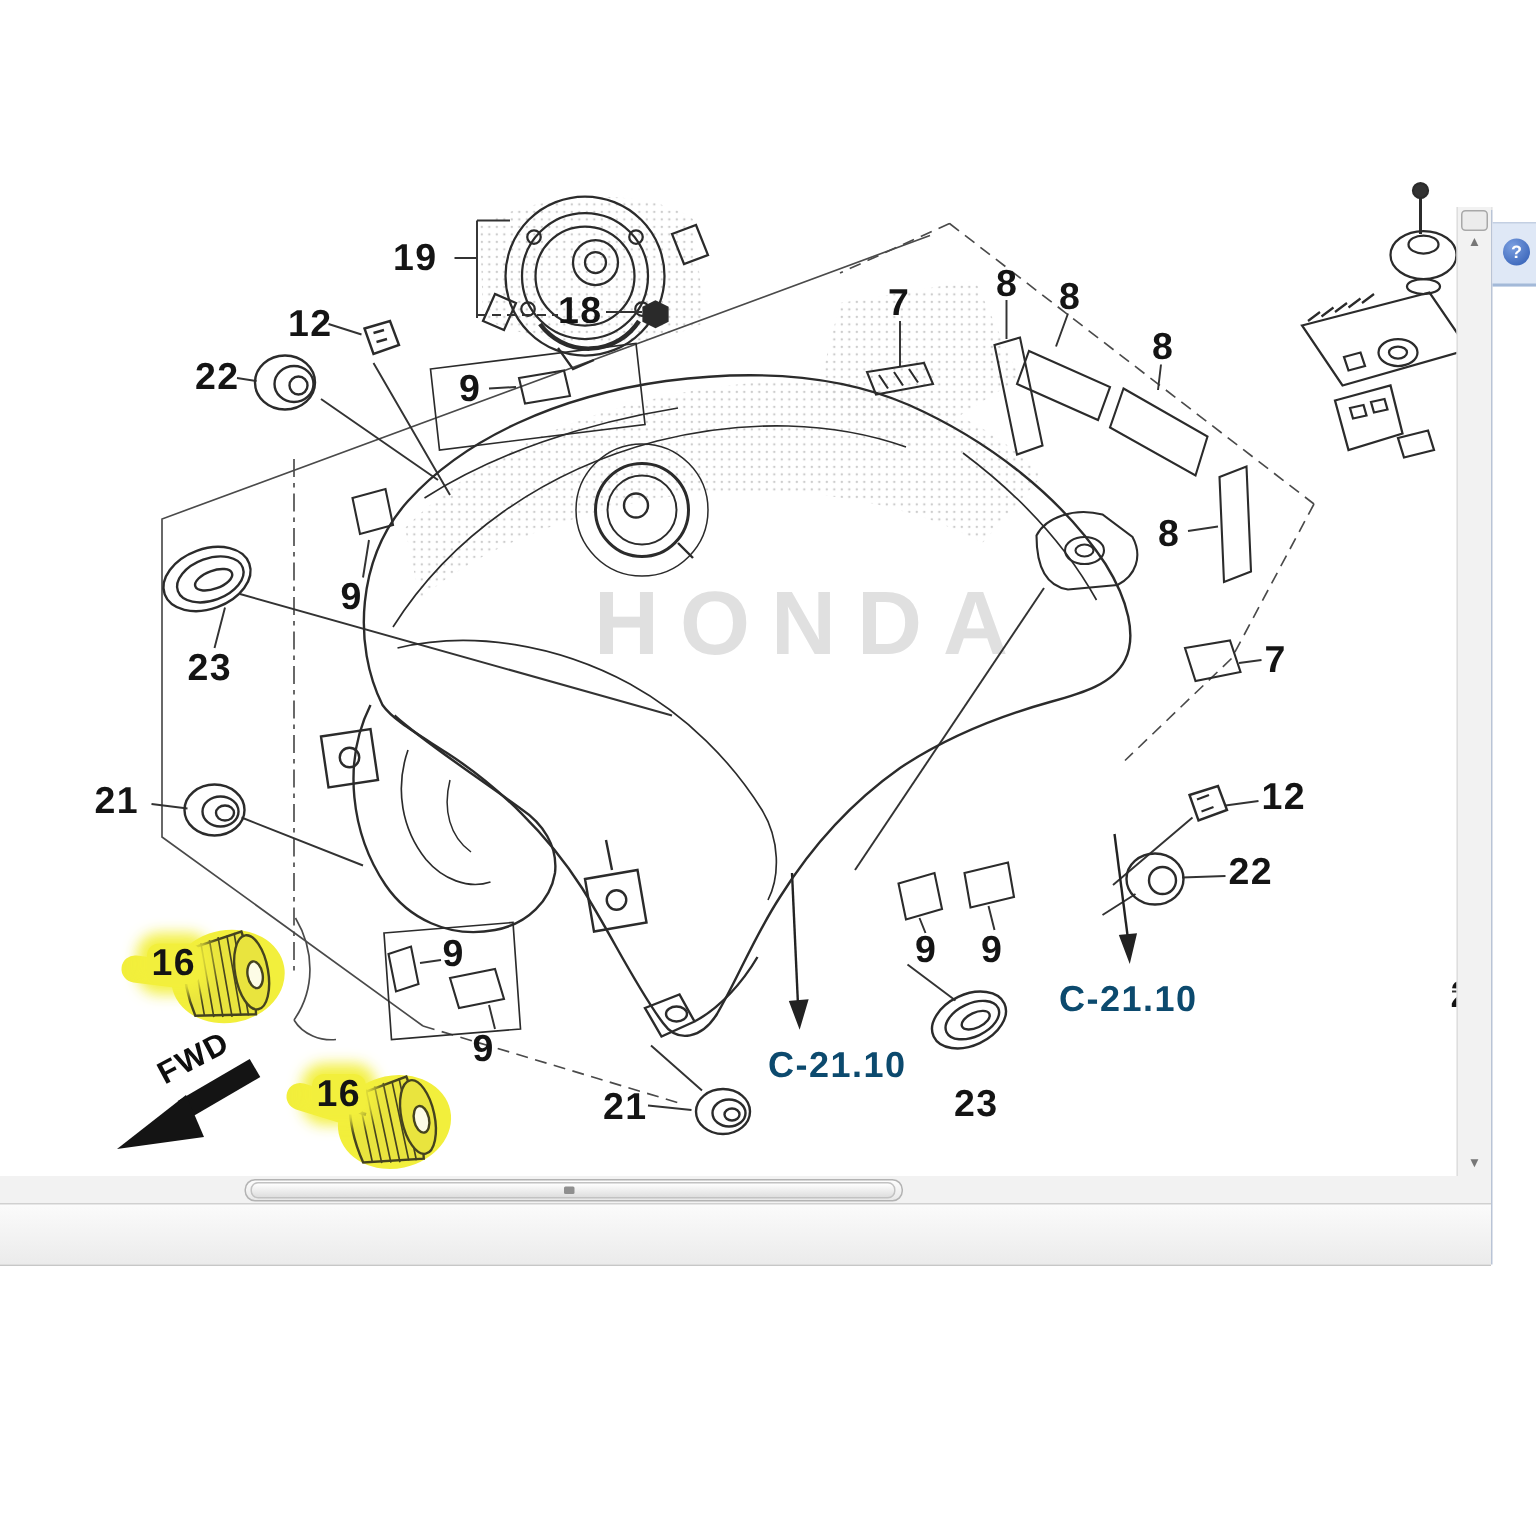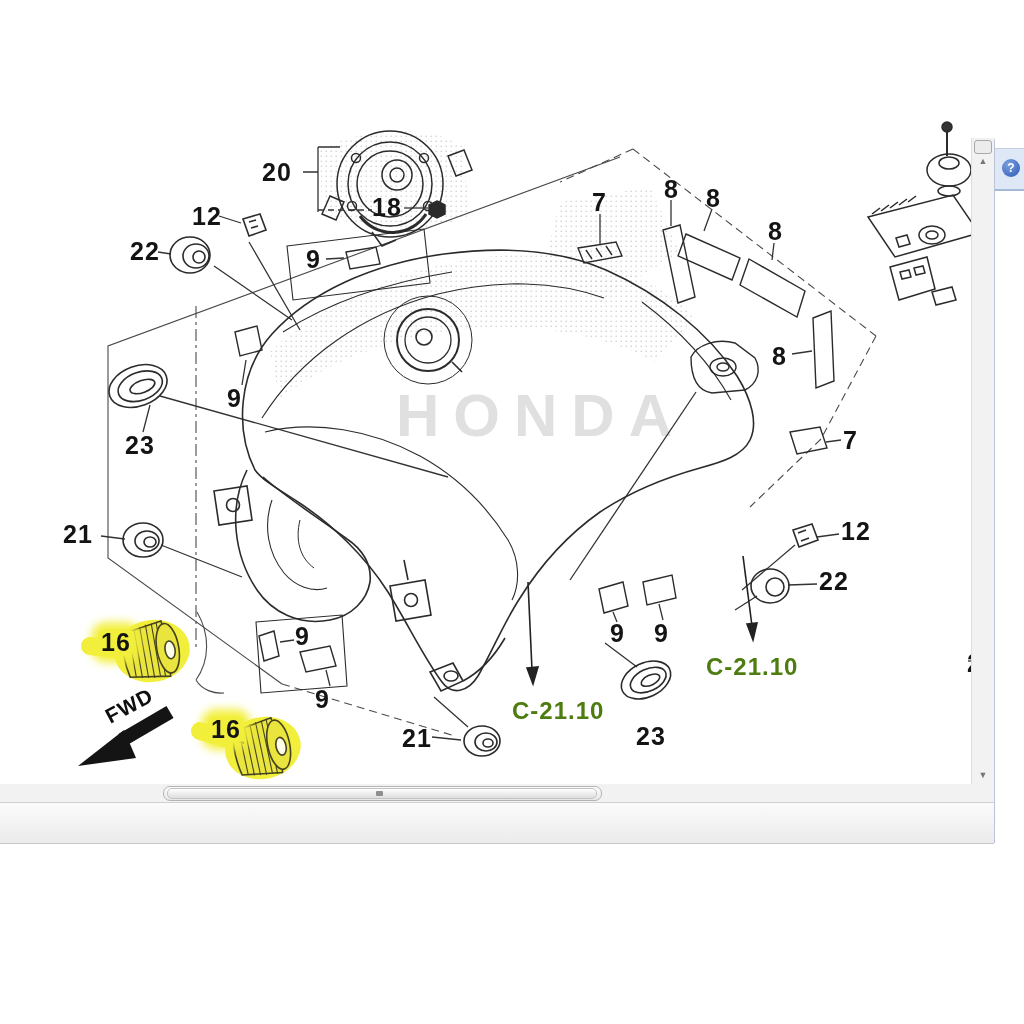--- a/index.html
+++ b/index.html
@@ -3,21 +3,21 @@
 <meta charset="utf-8">
 <style>
   html,body{margin:0;padding:0;background:#fff;}
   #screen{position:relative;width:1024px;height:1024px;background:#fff;overflow:hidden;
           font-family:"Liberation Sans",sans-serif;color:#222;}
   
   #diagram-svg{position:absolute;left:0;top:0;}
   #callout-layer{position:absolute;left:0;top:0;width:1024px;height:1024px;pointer-events:none;}
   .callout{position:absolute;font-weight:bold;font-size:25px;line-height:1;color:#141414;letter-spacing:1px;}
   .callout.hl{background:#f2ef3c;box-shadow:0 0 9px 7px rgba(242,239,60,.95);border-radius:8px;padding:1px 3px;margin-left:24px;}
-  .ref{position:absolute;font-weight:bold;font-size:24px;line-height:1;color:#4d7c0f;letter-spacing:1px;}
+  .ref{position:absolute;font-weight:bold;font-size:24px;line-height:1;color:#0c4a6e;letter-spacing:1px;}
   #fwd-label{position:absolute;left:104px;top:694px;font-weight:bold;font-size:21px;color:#0e0e0e;
              transform:rotate(-28deg);letter-spacing:1px;}
   
   #vscroll{position:absolute;left:971px;top:138px;width:22px;height:646px;background:#f2f2f2;
            border-left:1px solid #dedede;border-right:1px solid #e4e4e4;}
   #vscroll .vthumb{position:absolute;left:2px;top:2px;width:16px;height:12px;background:#ececec;
            border:1px solid #a8a8a8;border-radius:3px;}
   #vscroll .varrow{position:absolute;left:0;width:100%;text-align:center;font-size:9px;color:#777;}
   
   #hstrip{position:absolute;left:0;top:784px;width:994px;height:18px;background:#f2f2f2;}
@@ -219,21 +219,21 @@
     <path d="M872,214 l8,-6 M881,211 l8,-6 M890,208 l8,-6 M899,205 l8,-6 M908,202 l8,-6"></path>
     <ellipse cx="932" cy="235" rx="13" ry="9"></ellipse>
         <ellipse cx="932" cy="235" rx="6" ry="4"></ellipse>
     <path d="M896,238 l11,-3 l3,9 l-11,3 z"></path>
     <path d="M890,267 L927,257 L935,289 L899,300 Z M900,272 l9,-2 l2,7 l-9,2 z M914,268 l9,-2 l2,7 l-9,2 z"></path>
     <path d="M932,292 L952,287 L956,300 L936,305 Z"></path>
   </g>
 </svg>
 
 <div id="callout-layer">
-      <div class="callout" style="left: 262px; top: 160px;">20</div>
+      <div class="callout" style="left: 262px; top: 160px;">19</div>
       <div class="callout" style="left: 372px; top: 195px;">18</div>
       <div class="callout" style="left: 192px; top: 204px;">12</div>
       <div class="callout" style="left: 130px; top: 239px;">22</div>
       <div class="callout" style="left: 306px; top: 247px;">9</div>
       <div class="callout" style="left: 592px; top: 190px;">7</div>
       <div class="callout" style="left: 664px; top: 177px;">8</div>
       <div class="callout" style="left: 706px; top: 186px;">8</div>
       <div class="callout" style="left: 768px; top: 219px;">8</div>
       <div class="callout" style="left: 772px; top: 344px;">8</div>
       <div class="callout" style="left: 227px; top: 386px;">9</div>

